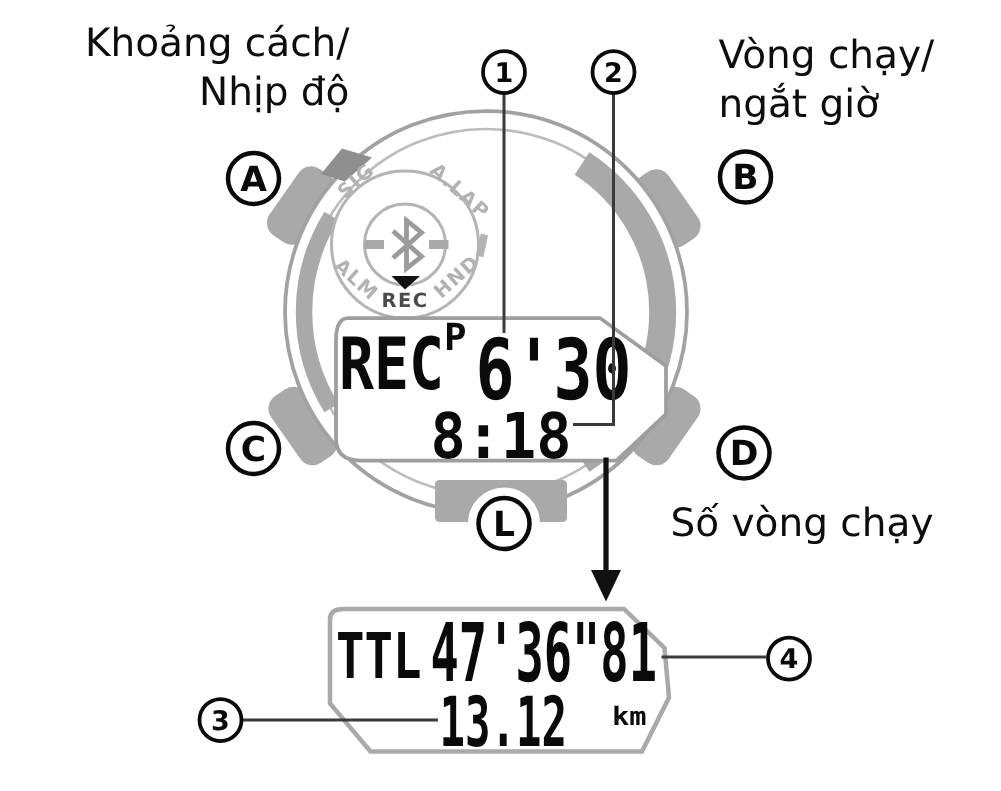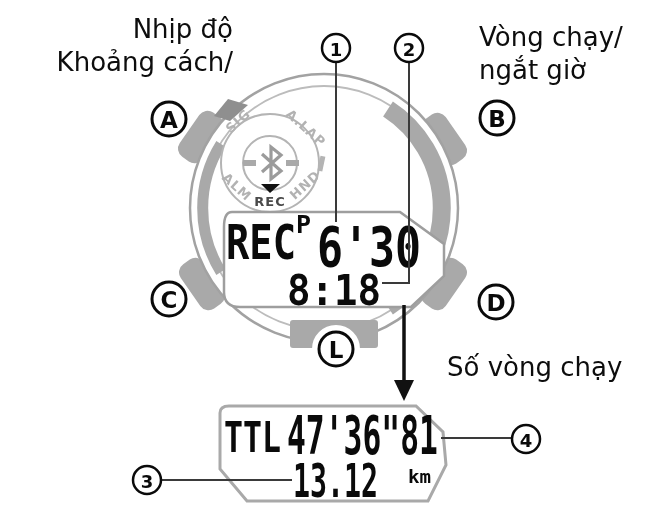--- a/index.html
+++ b/index.html
@@ -1,21 +1,21 @@
 <!DOCTYPE html>
 <html><head>
 <meta charset="utf-8">
 <style>
   html,body{margin:0;padding:0;background:#fff;}
   #stage{position:relative;width:667px;height:527px;background:#fff;overflow:hidden;
          font-family:"DejaVu Sans", sans-serif;color:#111;}
   .viet{position:absolute;font-size:26px;line-height:33px;color:#0d0d0d;letter-spacing:0px;}
   .tl{left:0;top:13px;width:233px;text-align:right;}
   .tr{left:479px;top:21px;width:190px;text-align:left;}
-  .lap{left:447px;top:351px;width:220px;}
+  .lap{left:447px;top:333px;width:220px;}
   svg{position:absolute;left:0;top:0;}
   svg text{font-family:"DejaVu Sans", sans-serif;}
   .seg{font-family:"DejaVu Sans Mono", monospace;font-weight:bold;fill:#0a0a0a;}
   .matrix{font-family:"DejaVu Sans Mono", monospace;font-weight:bold;fill:#0a0a0a;}
   .dial-label{font-weight:bold;font-size:13px;fill:#b2b2b2;letter-spacing:1px;}
   .dial-rec{font-weight:bold;font-size:13px;fill:#4a4a4a;letter-spacing:1px;}
   .co-num{font-weight:bold;font-size:18px;fill:#0a0a0a;}
   .co-letter{font-weight:bold;font-size:23px;fill:#0a0a0a;}
 </style>
 </head>
@@ -107,22 +107,22 @@
       <text class="co-letter" x="169" y="300" text-anchor="middle" dominant-baseline="central">C</text>
       <circle cx="496" cy="302" r="17" fill="#fff" stroke="#0a0a0a" stroke-width="3"></circle>
       <text class="co-letter" x="496" y="303" text-anchor="middle" dominant-baseline="central">D</text>
       <circle cx="336" cy="349" r="22" fill="#fff" stroke="#ffffff" stroke-width="4"></circle>
       <circle cx="336" cy="349" r="17" fill="#fff" stroke="#0a0a0a" stroke-width="3"></circle>
       <text class="co-letter" x="336" y="350" text-anchor="middle" dominant-baseline="central">L</text>
     </g>
   </svg>
 
   <div class="viet tl">
+    <div>Khoảng cách/</div>
     <div>Nhịp độ</div>
-    <div>Khoảng cách/</div>
   </div>
   <div class="viet tr">
     <div>Vòng chạy/</div>
     <div>ngắt giờ</div>
   </div>
   <div class="viet lap">Số vòng chạy</div>
 
 </div>
 
 </body></html>

